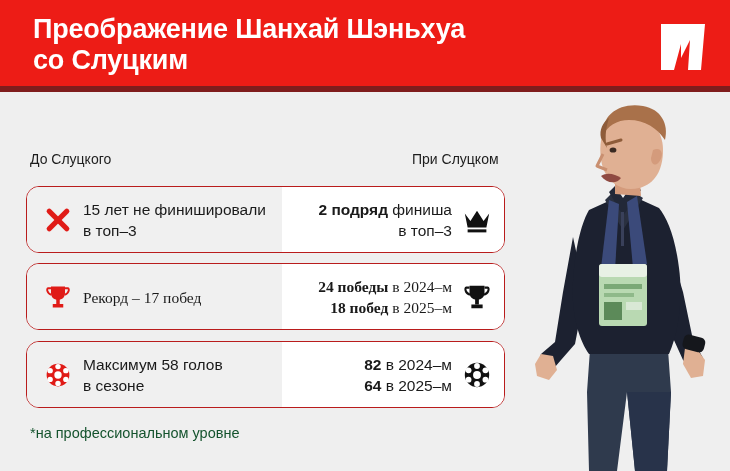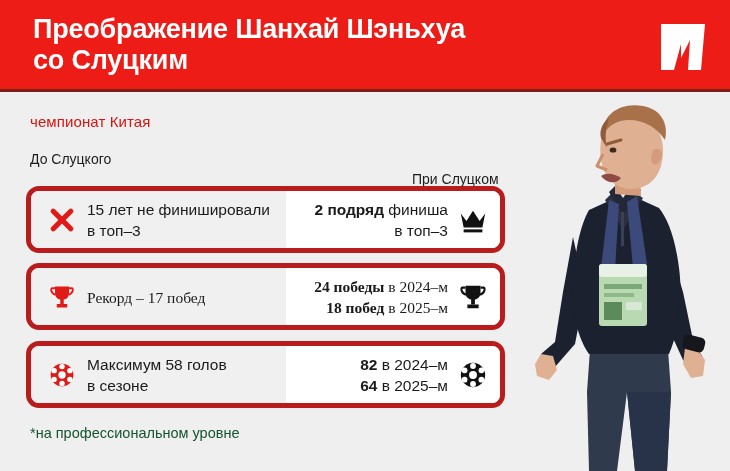--- a/index.html
+++ b/index.html
@@ -8,21 +8,21 @@
     background:#efefef;
     font-family:"Liberation Sans","DejaVu Sans",sans-serif;
     -webkit-font-smoothing:antialiased;
   }
   .canvas{position:relative;width:730px;height:471px;background:#efefef;overflow:hidden;}
 
   
   .header{
     position:absolute;left:0;top:0;width:730px;height:92px;
     background:#ed1c16;
-    border-bottom:3px solid #7f1d1d;
+    border-bottom:6px solid #7f1d1d;
     box-sizing:border-box;
   }
   .header-title{
     position:absolute;left:33px;top:14px;width:560px;
     color:#ffffff;font-size:27px;font-weight:bold;line-height:31px;
     letter-spacing:-0.2px;
   }
   .logo{
     position:absolute;left:657px;top:22px;width:52px;height:50px;
   }
@@ -30,26 +30,26 @@
   
   .kicker{
     position:absolute;left:30px;top:113px;
     color:#d41510;font-size:15px;font-weight:normal;letter-spacing:.1px;
   }
   .col-label{
     position:absolute;top:151px;
     color:#1d1d1d;font-size:14px;
   }
   .col-label.left{left:30px;}
-  .col-label.right{left:412px;margin-top:20px;}
+  .col-label.right{left:412px;}
 
   
   .card{
     position:absolute;left:26px;width:479px;height:67px;
-    border:5px solid #b91c1c;border-radius:13px;
+    border:1px solid #b91c1c;border-radius:13px;
     background:#ffffff;overflow:hidden;box-sizing:border-box;
   }
   .card.r1{top:186px;}
   .card.r2{top:263px;font-family:Liberation Serif, serif;}
   .card.r3{top:341px;}
 
   .card-left{
     position:absolute;left:0;top:0;width:255px;height:100%;
     background:#f0f0f0;box-sizing:border-box;
   }
@@ -95,21 +95,20 @@
   <div class="header">
     <div class="header-title" style="white-space:pre-line;">Преображение Шанхай Шэньхуа
 со Слуцким</div>
     <div class="logo">
       <svg viewBox="0 0 52 50" width="52" height="50" aria-hidden="true">
         <path d="M4 2 L48 2 L44 48 L31 48 L33 18 L24 36 L24 22 L17 48 L4 48 Z" fill="#ffffff"></path>
       </svg>
     </div>
   </div>
 
-  <div class="kicker">чемпионат Китая</div>
   <div class="col-label left">До Слуцкого</div>
   <div class="col-label right">При Слуцком</div>
 
   <div class="card r1">
     <div class="card-left">
       <div class="icon-left">
         <svg viewBox="0 0 32 32" width="28" height="28" aria-hidden="true">
           <g stroke="#e01b17" stroke-width="6" stroke-linecap="round">
             <line x1="6" y1="6" x2="26" y2="26"></line>
             <line x1="26" y1="6" x2="6" y2="26"></line>

